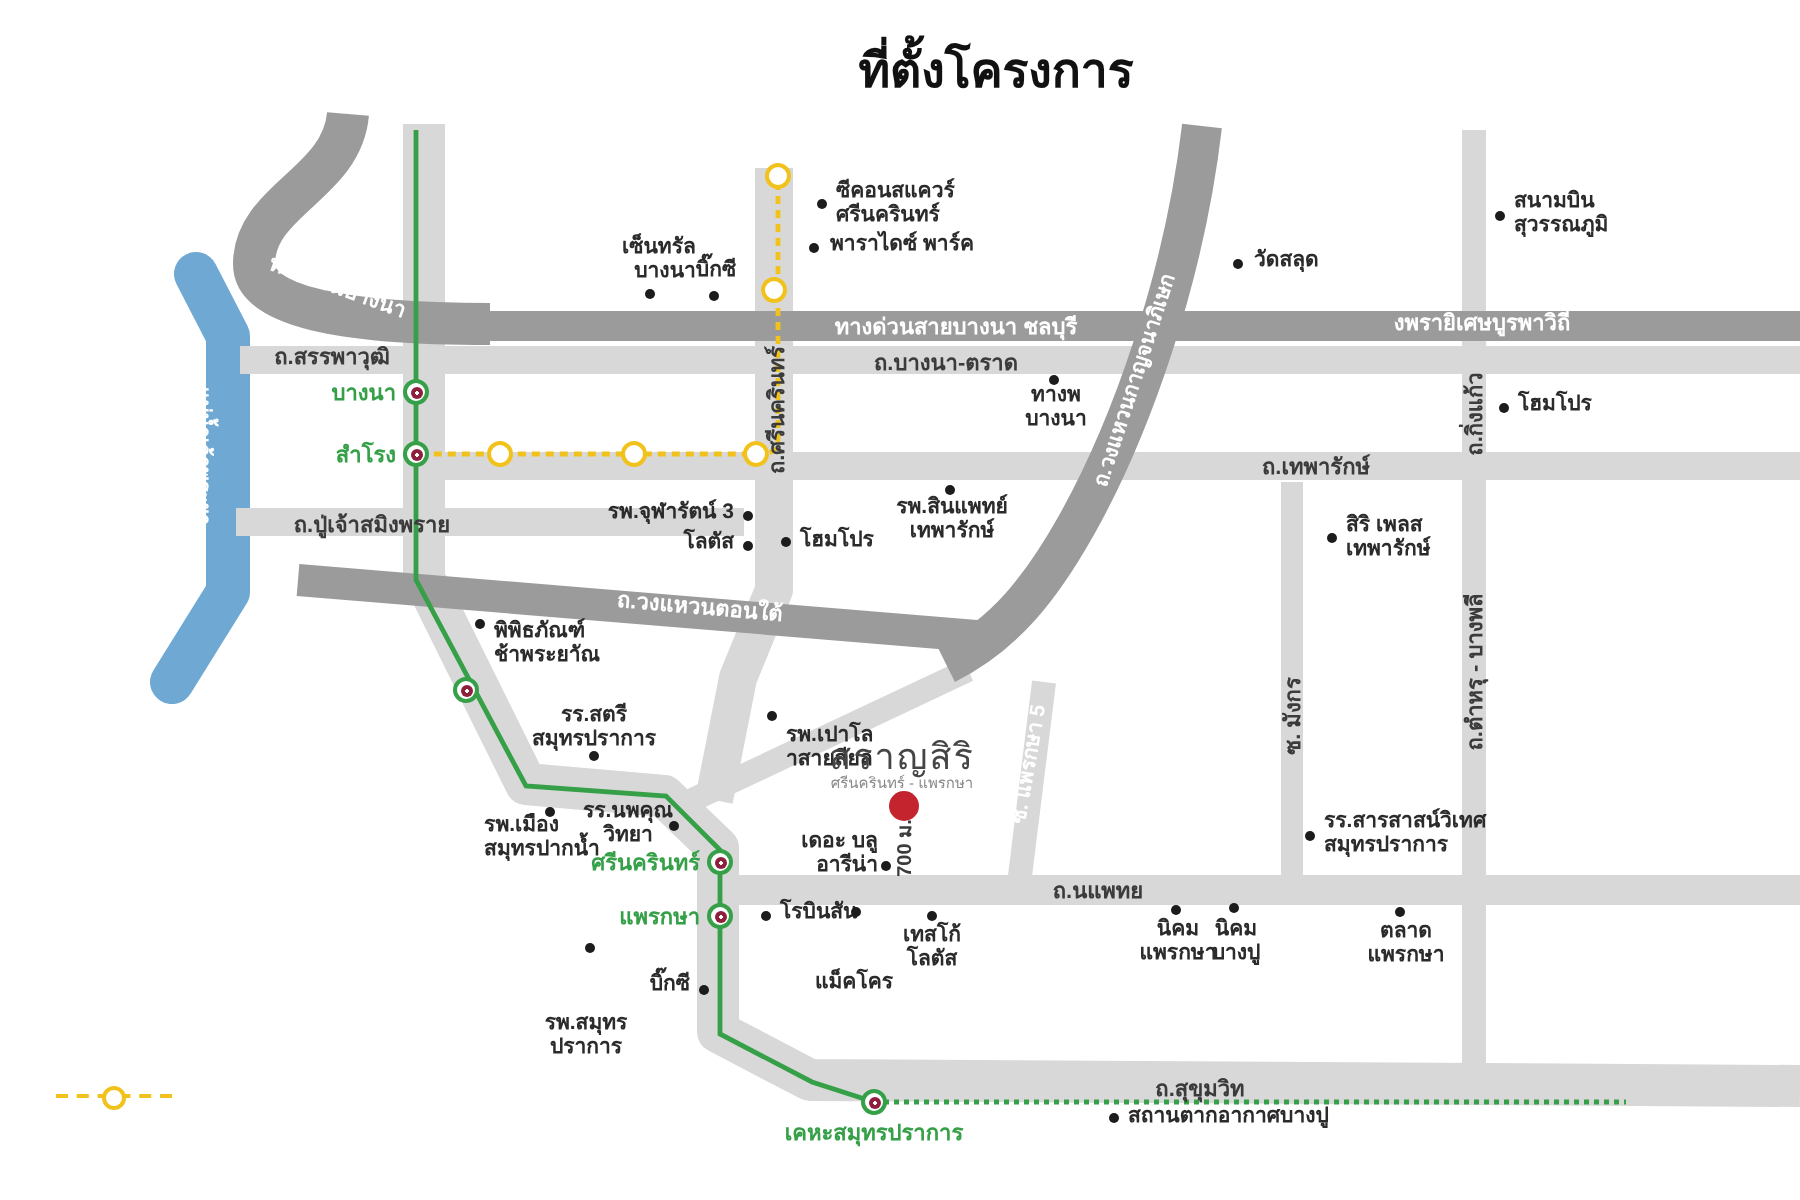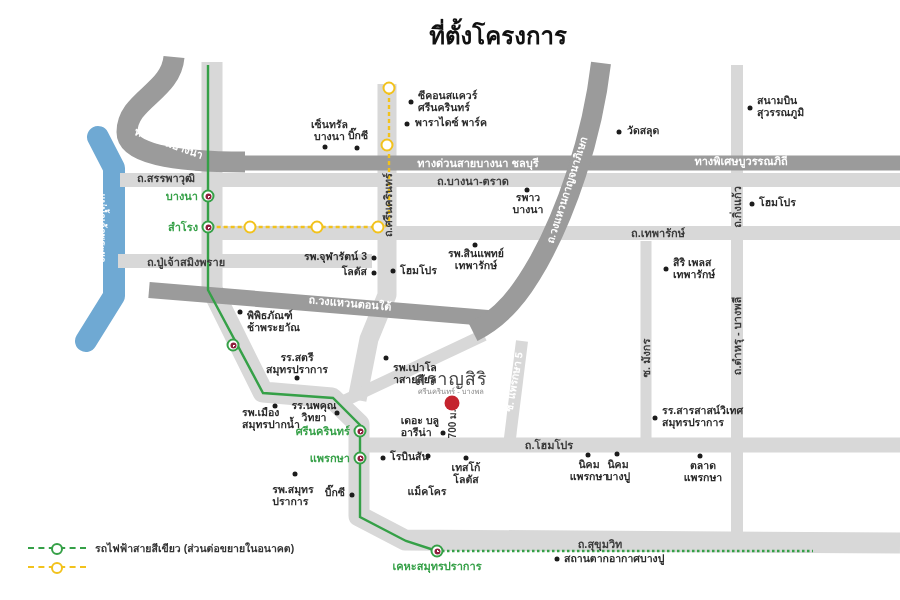--- a/index.html
+++ b/index.html
@@ -71,37 +71,37 @@
 
     <path d="M 389,84 L 389,219 Q 389,227 381,227 L 208,227" fill="none" style="stroke:var(--yellow)" stroke-width="2.4" stroke-dasharray="4 3"></path>
     <path d="M 208,65 L 208,290 L 263,393 L 333,398 L 360,425 L 360,517 L 406,541 L 437,551" fill="none" style="stroke:var(--green)" stroke-width="2.4"></path>
     <path d="M 437,551 L 813,551" fill="none" style="stroke:var(--green)" stroke-width="2.4" stroke-dasharray="2.5 2.5"></path>
   </svg>
 
   <div id="layer">
       <div class="map-label white" style="left: 169px; top: 143px; transform: translate(-50%, -50%) rotate(20deg);">ทางด่วนบางนา</div>
       <div class="map-label" style="left: 166px; top: 178px; transform: translate(-50%, -50%);">ถ.สรรพาวุฒิ</div>
       <div class="map-label white" style="left: 478px; top: 163px; transform: translate(-50%, -50%);">ทางด่วนสายบางนา ชลบุรี</div>
-      <div class="map-label white" style="left: 741px; top: 161px; transform: translate(-50%, -50%);">ทางพิเศษบูวรรณภิถี</div>
+      <div class="map-label white" style="left: 741px; top: 161px; transform: translate(-50%, -50%);">งพรายิเศษบูรพาวิถี</div>
       <div class="map-label" style="left: 473px; top: 181px; transform: translate(-50%, -50%); text-align: center;">ถ.บางนา-ตราด</div>
       <div class="map-label" style="left: 658px; top: 233px; transform: translate(-50%, -50%);">ถ.เทพารักษ์</div>
       <div class="map-label" style="left: 186px; top: 262px; transform: translate(-50%, -50%);">ถ.ปู่เจ้าสมิงพราย</div>
       <div class="map-label white" style="left: 350px; top: 303px; transform: translate(-50%, -50%) rotate(5deg);">ถ.วงแหวนตอนใต้</div>
       <div class="map-label white" style="font-size: 10.5px; left: 567px; top: 190px; transform: translate(-50%, -50%) rotate(-72deg);">ถ.วงแหวนกาญจนาภิเษก</div>
       <div class="map-label" style="left: 388px; top: 205px; transform: translate(-50%, -50%) rotate(-90deg);">ถ.ศรีนครินทร์</div>
       <div class="map-label" style="left: 737px; top: 207px; transform: translate(-50%, -50%) rotate(-90deg);">ถ.กิ่งแก้ว</div>
       <div class="map-label" style="left: 737px; top: 336px; transform: translate(-50%, -50%) rotate(-90deg);">ถ.ตำหรุ - บางพลี</div>
       <div class="map-label" style="left: 646px; top: 358px; transform: translate(-50%, -50%) rotate(-90deg);">ซ. มังกร</div>
       <div class="map-label white" style="font-size: 10.5px; left: 514px; top: 382px; transform: translate(-50%, -50%) rotate(-80deg);">ซ. แพรกษา 5</div>
-      <div class="map-label" style="left: 549px; top: 445px; transform: translate(-50%, -50%);">ถ.โฮมโปร</div>
+      <div class="map-label" style="left: 549px; top: 445px; transform: translate(-50%, -50%);">ถ.นแพทย</div>
       <div class="map-label" style="left: 600px; top: 544px; transform: translate(-50%, -50%);">ถ.สุขุมวิท</div>
       <div class="map-label white" style="font-size: 10px; left: 102px; top: 228px; transform: translate(-50%, -50%) rotate(90deg);">แม่น้ำเจ้าพระยา</div>
       <div class="map-label" style="font-size: 10px; left: 452px; top: 424px; transform: translate(-50%, -50%) rotate(-90deg);">700 ม.</div>
       <div class="poi-dot" style="left: 325px; top: 147px;"></div>
-      <div class="poi-label" style="text-align: center; left: 311px; top: 131px; transform: translate(0px, -50%);">
+      <div class="poi-label" style="text-align: right; left: 311px; top: 131px; transform: translate(0px, -50%); font-family: Liberation Mono, monospace;">
         <div>เซ็นทรัล</div>
         <div>บางนา</div>
       </div>
       <div class="poi-dot" style="left: 357px; top: 148px;"></div>
       <div class="poi-label" style="text-align: center; left: 358px; top: 136px; transform: translate(-50%, -50%);">
         <div>บิ๊กซี</div>
       </div>
       <div class="poi-dot" style="left: 411px; top: 102px;"></div>
       <div class="poi-label" style="text-align: left; left: 418px; top: 102px; transform: translate(0px, -50%);">
         <div>ซีคอนสแควร์</div>
@@ -115,21 +115,21 @@
       <div class="poi-label" style="text-align: left; left: 627px; top: 131px; transform: translate(0px, -50%);">
         <div>วัดสลุด</div>
       </div>
       <div class="poi-dot" style="left: 750px; top: 108px;"></div>
       <div class="poi-label" style="text-align: left; left: 757px; top: 107px; transform: translate(0px, -50%);">
         <div>สนามบิน</div>
         <div>สุวรรณภูมิ</div>
       </div>
       <div class="poi-dot" style="left: 527px; top: 190px;"></div>
       <div class="poi-label" style="text-align: center; left: 528px; top: 204px; transform: translate(-50%, -50%);">
-        <div>รพาว</div>
+        <div>ทางพ</div>
         <div>บางนา</div>
       </div>
       <div class="poi-dot" style="left: 752px; top: 204px;"></div>
       <div class="poi-label" style="text-align: left; left: 759px; top: 203px; transform: translate(0px, -50%);">
         <div>โฮมโปร</div>
       </div>
       <div class="poi-dot" style="left: 374px; top: 258px;"></div>
       <div class="poi-label" style="text-align: right; left: 367px; top: 257px; transform: translate(-100%, -50%);">
         <div>รพ.จุฬารัตน์ 3</div>
       </div>
@@ -170,21 +170,21 @@
       <div class="poi-label" style="text-align: center; left: 314px; top: 412px; transform: translate(-50%, -50%);">
         <div>รร.นพคุณ</div>
         <div>วิทยา</div>
       </div>
       <div class="poi-dot" style="left: 386px; top: 358px;"></div>
       <div class="poi-label" style="text-align: left; left: 393px; top: 357px; transform: translate(0px, -50%); margin-top: 17px;">
         <div>รพ.เปาโล</div>
         <div>าสายสียล</div>
       </div>
       <div class="poi-dot" style="left: 443px; top: 433px;"></div>
-      <div class="poi-label" style="text-align: left; left: 439px; top: 427px; transform: translate(-100%, -50%);">
+      <div class="poi-label" style="text-align: right; left: 439px; top: 427px; transform: translate(-100%, -50%);">
         <div>เดอะ บลู</div>
         <div>อารีน่า</div>
       </div>
       <div class="poi-dot" style="left: 383px; top: 458px;"></div>
       <div class="poi-label" style="text-align: left; left: 390px; top: 457px; transform: translate(0px, -50%);">
         <div>โรบินสัน</div>
       </div>
       <div class="poi-dot" style="left: 428px; top: 456px;"></div>
       <div class="poi-label" style="text-align: left; left: 427px; top: 492px; transform: translate(-50%, -50%);">
         <div>แม็คโคร</div>
@@ -216,21 +216,21 @@
       </div>
       <div class="poi-dot" style="left: 557px; top: 559px;"></div>
       <div class="poi-label" style="text-align: left; left: 564px; top: 559px; transform: translate(0px, -50%);">
         <div>สถานตากอากาศบางปู</div>
       </div>
       <div class="poi-dot" style="left: 352px; top: 495px;"></div>
       <div class="poi-label" style="text-align: right; left: 345px; top: 493px; transform: translate(-100%, -50%);">
         <div>บิ๊กซี</div>
       </div>
       <div class="poi-dot" style="left: 295px; top: 474px;"></div>
-      <div class="poi-label" style="left: 293px; top: 496px; transform: translate(-50%, -50%);">
+      <div class="poi-label" style="text-align: center; left: 293px; top: 518px; transform: translate(-50%, -50%);">
         <div>รพ.สมุทร</div>
         <div>ปราการ</div>
       </div>
       <div class="yl-circle" style="left: 389px; top: 88px;"></div>
       <div class="yl-circle" style="left: 387px; top: 145px;"></div>
       <div class="yl-circle" style="left: 378px; top: 227px;"></div>
       <div class="yl-circle" style="left: 317px; top: 227px;"></div>
       <div class="yl-circle" style="left: 250px; top: 227px;"></div>
       <div class="st-icon" style="left: 208px; top: 196px;">
         <i></i>
@@ -253,31 +253,24 @@
       <div class="st-label" style="left: 350px; top: 458px; transform: translate(-100%, -50%);">แพรกษา</div>
       <div class="st-icon" style="left: 437px; top: 551px;">
         <i></i>
       </div>
       <div class="st-label" style="left: 437px; top: 566px; transform: translate(-50%, -50%);">เคหะสมุทรปราการ</div>
     </div>
 
   <div class="map-title">ที่ตั้งโครงการ</div>
 
   <div class="project-name">สราญสิริ</div>
-  <div class="project-sub">ศรีนครินทร์ - บางพล</div>
+  <div class="project-sub">ศรีนครินทร์ - แพรกษา</div>
   <div class="project-marker"></div>
 
   <div class="legend" id="legend">
-      <div class="lg-row">
-        <span class="lg-line">
-          <b style="border-top-color: rgb(53, 160, 71);"></b>
-          <span class="lg-circle" style="border-color: rgb(53, 160, 71);"></span>
-        </span>
-        <span class="lg-label">รถไฟฟ้าสายสีเขียว (ส่วนต่อขยายในอนาคต)</span>
-      </div>
       <div class="lg-row">
         <span class="lg-line">
           <b style="border-top-color: rgb(242, 194, 28);"></b>
           <span class="lg-circle" style="border-color: rgb(242, 194, 28);"></span>
         </span>
       </div>
     </div>
 </div>
 
 </body></html>

